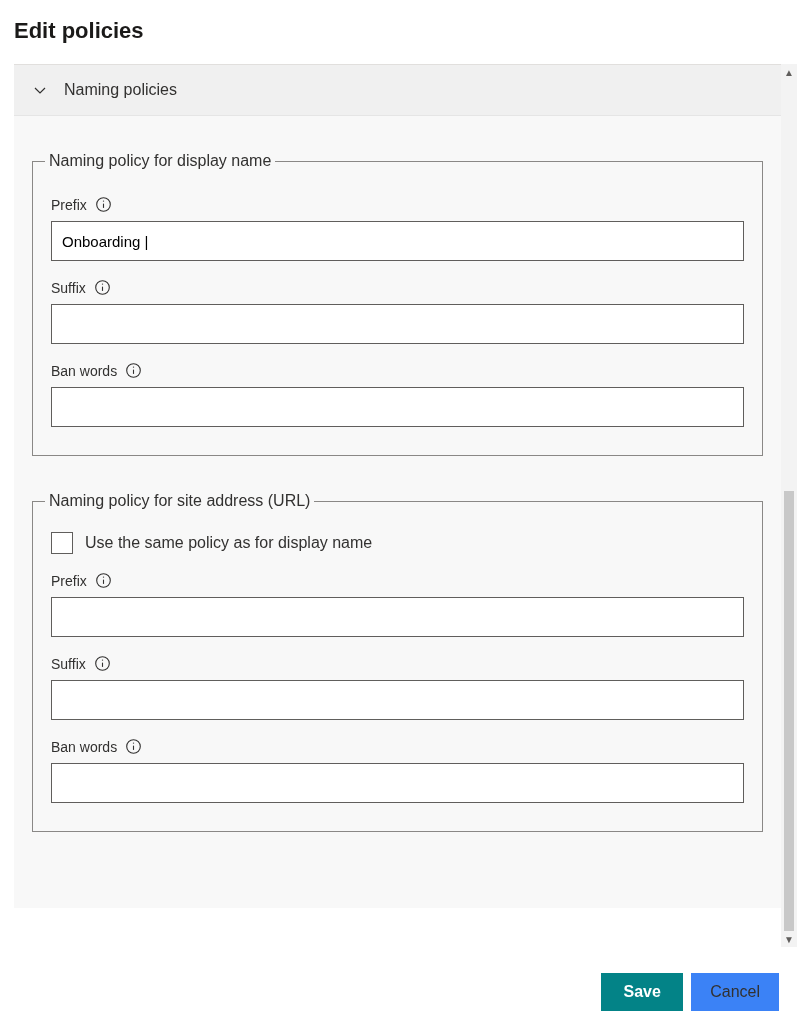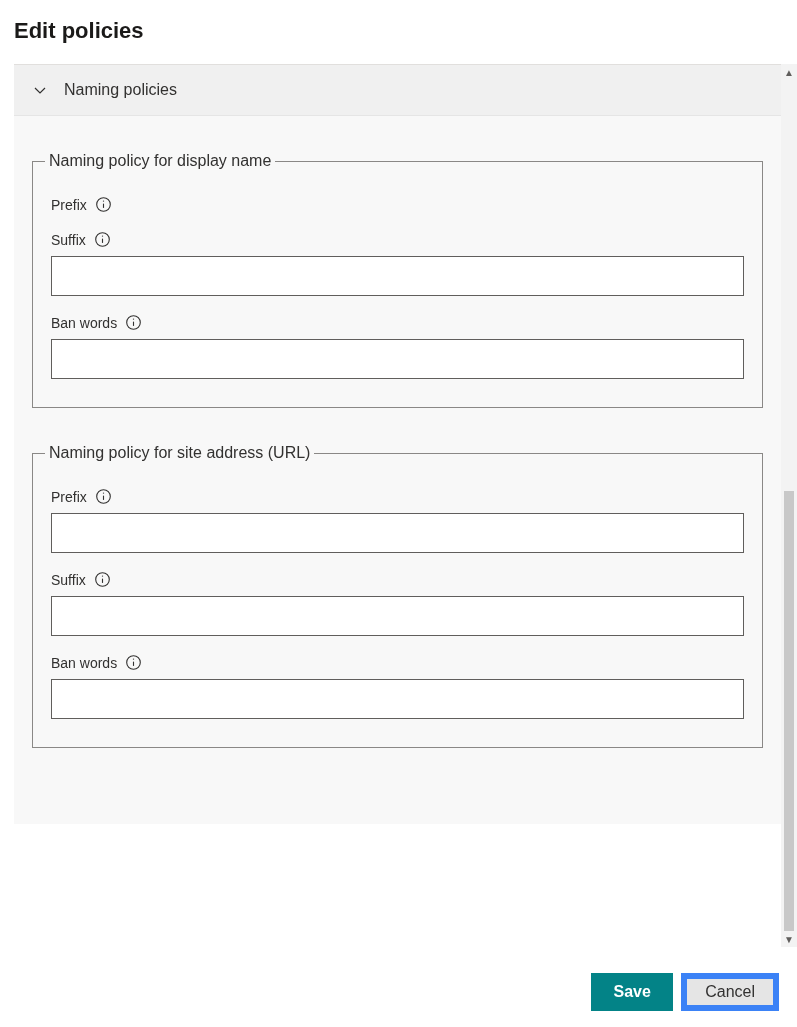--- a/index.html
+++ b/index.html
@@ -120,22 +120,22 @@
       justify-content: flex-end;
       gap: 8px;
       padding: 0 18px;
       background: #ffffff;
     }
     .btn {
       height: 38px;
       min-width: 82px;
       font-size: 16px;
       padding: 0 18px;
-      border: 6px solid #3b82f6;
-      background: #e5e5e5;
+      border: 1px solid #3b82f6;
+      background: #3b82f6;
       color: #323130;
       cursor: pointer;
     }
     .btn-primary {
       background: #038387;
       border: 1px solid #038387;
       color: #ffffff;
       font-weight: 600;
     }
     
@@ -193,20 +193,21 @@
           <div class="field-label">
             <span>Prefix</span>
             <span class="info-icon">
               <svg viewBox="0 0 20 20" fill="none" stroke="#323130" stroke-width="1.3">
                 <circle cx="10" cy="10" r="8"></circle>
                 <line x1="10" y1="9" x2="10" y2="14"></line>
                 <circle cx="10" cy="6" r="0.8" fill="#323130" stroke="none"></circle>
               </svg>
             </span>
           </div>
+          <input type="text" class="text-input" value="Onboarding |" style="">
         </div>
 
         <div class="field">
           <div class="field-label">
             <span>Suffix</span>
             <span class="info-icon">
               <svg viewBox="0 0 20 20" fill="none" stroke="#323130" stroke-width="1.3">
                 <circle cx="10" cy="10" r="8"></circle>
                 <line x1="10" y1="9" x2="10" y2="14"></line>
                 <circle cx="10" cy="6" r="0.8" fill="#323130" stroke="none"></circle>
@@ -227,20 +228,24 @@
               </svg>
             </span>
           </div>
           <input type="text" class="text-input" value="" style="">
         </div>
       </fieldset>
 
       <fieldset class="policy-group">
         <legend>Naming policy for site address (URL)</legend>
 
+        <div class="checkbox-row">
+          <div class="checkbox-box"></div>
+          <span class="checkbox-label">Use the same policy as for display name</span>
+        </div>
 
         <div class="field">
           <div class="field-label">
             <span>Prefix</span>
             <span class="info-icon">
               <svg viewBox="0 0 20 20" fill="none" stroke="#323130" stroke-width="1.3">
                 <circle cx="10" cy="10" r="8"></circle>
                 <line x1="10" y1="9" x2="10" y2="14"></line>
                 <circle cx="10" cy="6" r="0.8" fill="#323130" stroke="none"></circle>
               </svg>

